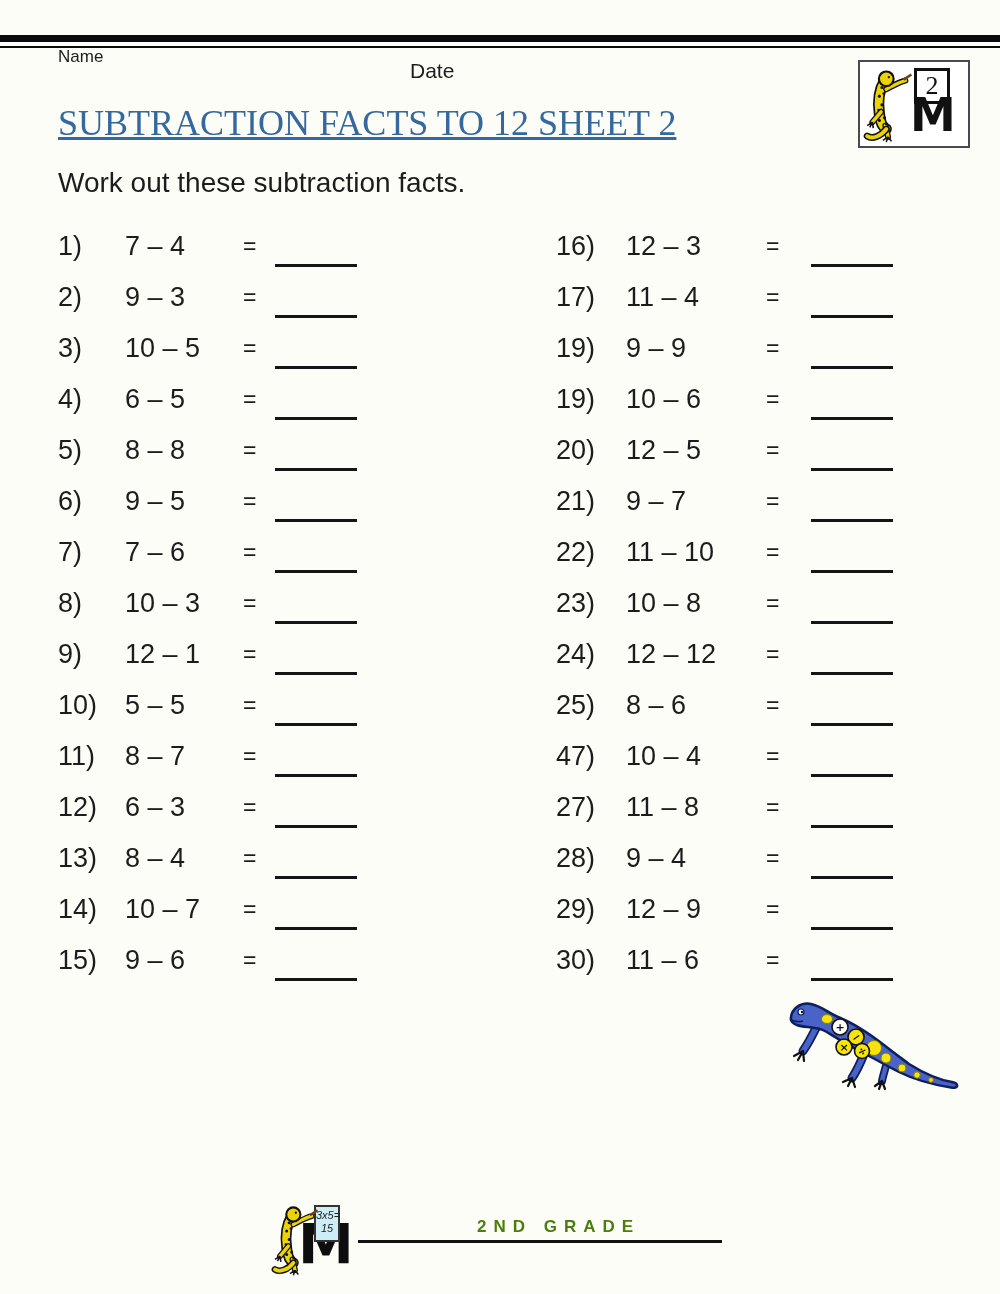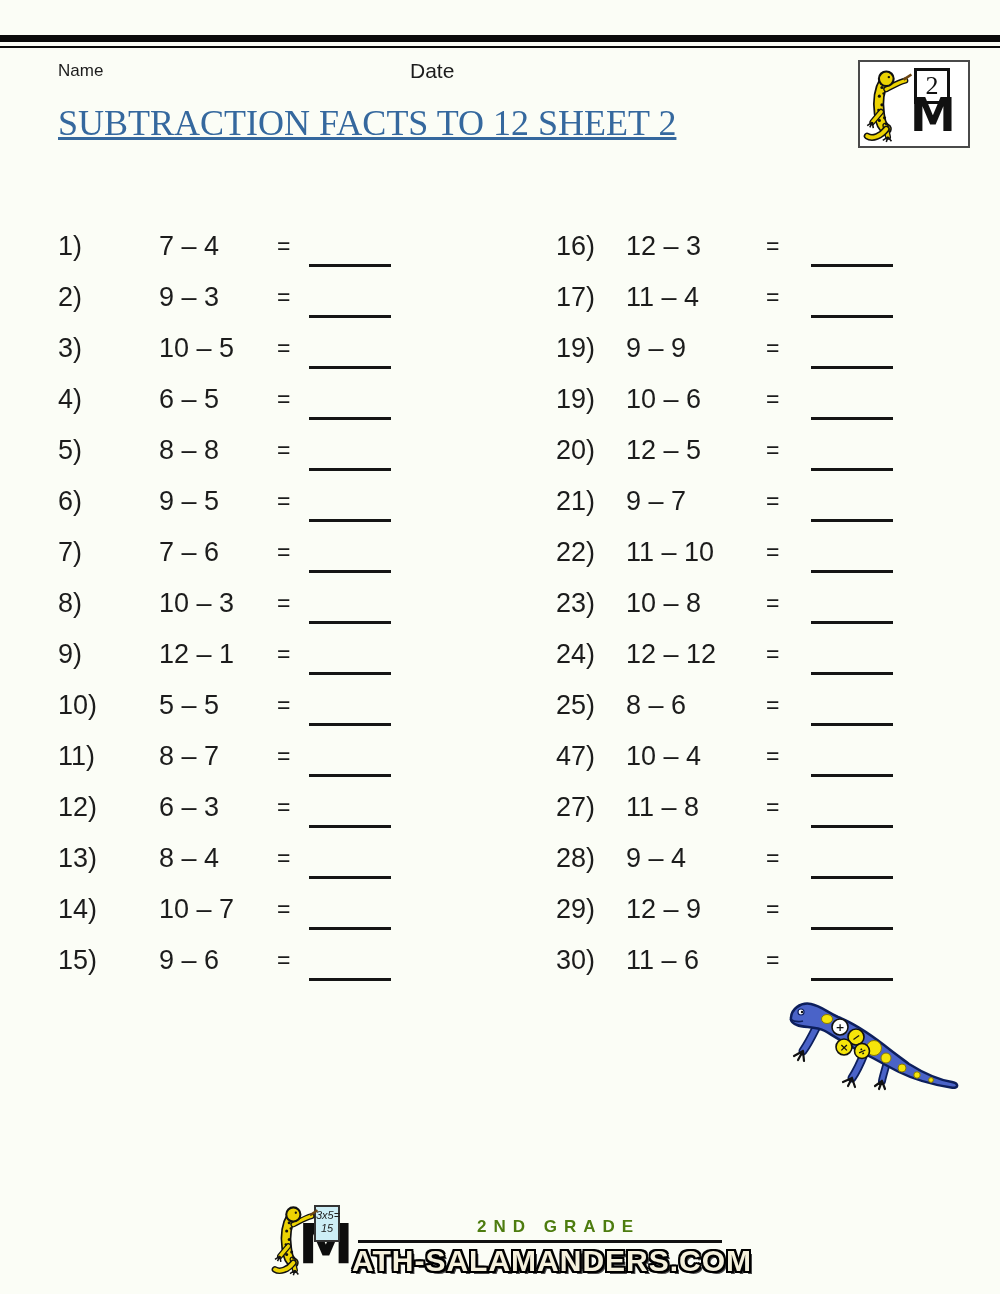--- a/index.html
+++ b/index.html
@@ -2,41 +2,41 @@
 <html><head>
 <meta charset="utf-8">
 <style>
   html,body{margin:0;padding:0;background:#fbfdf6;}
   #page{position:relative;width:1000px;height:1294px;background:#fbfdf6;
         font-family:"Liberation Sans",sans-serif;color:#1c1c1c;overflow:hidden;}
 
   .rule1{position:absolute;left:0;top:35px;width:1000px;height:7px;background:#0b0b0b;}
   .rule2{position:absolute;left:0;top:46px;width:1000px;height:2px;background:#0b0b0b;}
 
-  .name-label{position:absolute;left:58px;top:61px;font-size:17px;}
+  .name-label{position:absolute;left:58px;top:47px;font-size:17px;}
   .date-label{position:absolute;left:410px;top:59px;font-size:21px;}
 
   .badge{position:absolute;left:858px;top:60px;width:112px;height:88px;background:#fff;
          border:2px solid #4a4a4a;box-sizing:border-box;}
   .badge .card{position:absolute;left:54px;top:6px;width:36px;height:36px;background:#fff;
          border:3px solid #111;box-sizing:border-box;text-align:center;
          font-family:"Liberation Serif",serif;font-size:26px;line-height:30px;color:#111;}
   .badge .bm{position:absolute;left:50px;top:30px;font-size:46px;font-weight:700;
          font-family:"DejaVu Sans",sans-serif;color:#111;line-height:1;}
   .badge svg{position:absolute;left:2px;top:6px;}
 
   .page-title{position:absolute;left:58px;top:102px;font-family:"Liberation Serif",serif;
          font-size:36px;color:#35689e;white-space:nowrap;text-decoration:underline;}
   .instruction{position:absolute;left:58px;top:167px;font-size:28px;}
 
   .prob-col{position:absolute;top:221px;}
   #col-left{left:58px;width:410px;}
   #col-right{left:520px;width:430px;}
   .prob-row{display:flex;align-items:center;height:51px;font-size:27px;}
-  #col-left .pnum{width:67px;}  #col-left .pexpr{width:118px;margin-left:34px;}  #col-left .peq{width:32px;font-size:23px;}
+  #col-left .pnum{width:67px;}  #col-left .pexpr{width:118px;}  #col-left .peq{width:32px;font-size:23px;}
   #col-right .pnum{width:70px;margin-left:36px;} #col-right .pexpr{width:140px;} #col-right .peq{width:45px;font-size:23px;}
   .pexpr,.pnum{white-space:nowrap;}
   .pblank{width:82px;border-bottom:3px solid #151515;align-self:flex-end;margin-bottom:5px;}
 
   .question{position:absolute;left:58px;top:1006px;font-size:27px;font-style:italic;}
 
   .blue-sal{position:absolute;left:786px;top:994px;}
 
   .foot-sal{position:absolute;left:270px;top:1204px;z-index:3;}
   .board{position:absolute;left:314px;top:1205px;width:26px;height:37px;background:#cdeef6;
@@ -90,20 +90,21 @@
           <circle cx="28" cy="62" r="1.5"></circle>
       </g>
     </svg>
     <div class="card">
       <span>2</span>
     </div>
     <div class="bm">M</div>
   </div>
 
   <div class="page-title">SUBTRACTION FACTS TO 12 SHEET 2</div>
+  <div class="instruction">Work out these subtraction facts.</div>
 
   <div id="col-left" class="prob-col">
       <div class="prob-row">
         <span class="pnum">1)</span>
         <span class="pexpr">7 – 4</span>
         <span class="peq">=</span>
         <span class="pblank"></span>
       </div>
       <div class="prob-row">
         <span class="pnum">2)</span>
@@ -342,15 +343,14 @@
         <circle cx="28" cy="62" r="1.5"></circle>
     </g>
   </svg>
   <div class="board">
     <div>3x5=</div>
     <div>15</div>
   </div>
   <div class="foot-m">M</div>
   <div class="grade">2ND GRADE</div>
   <div class="brandline"></div>
-  <div class="brand">ATH-SALAMANDERS.COM</div>
 
 </div>
 
 </body></html>

